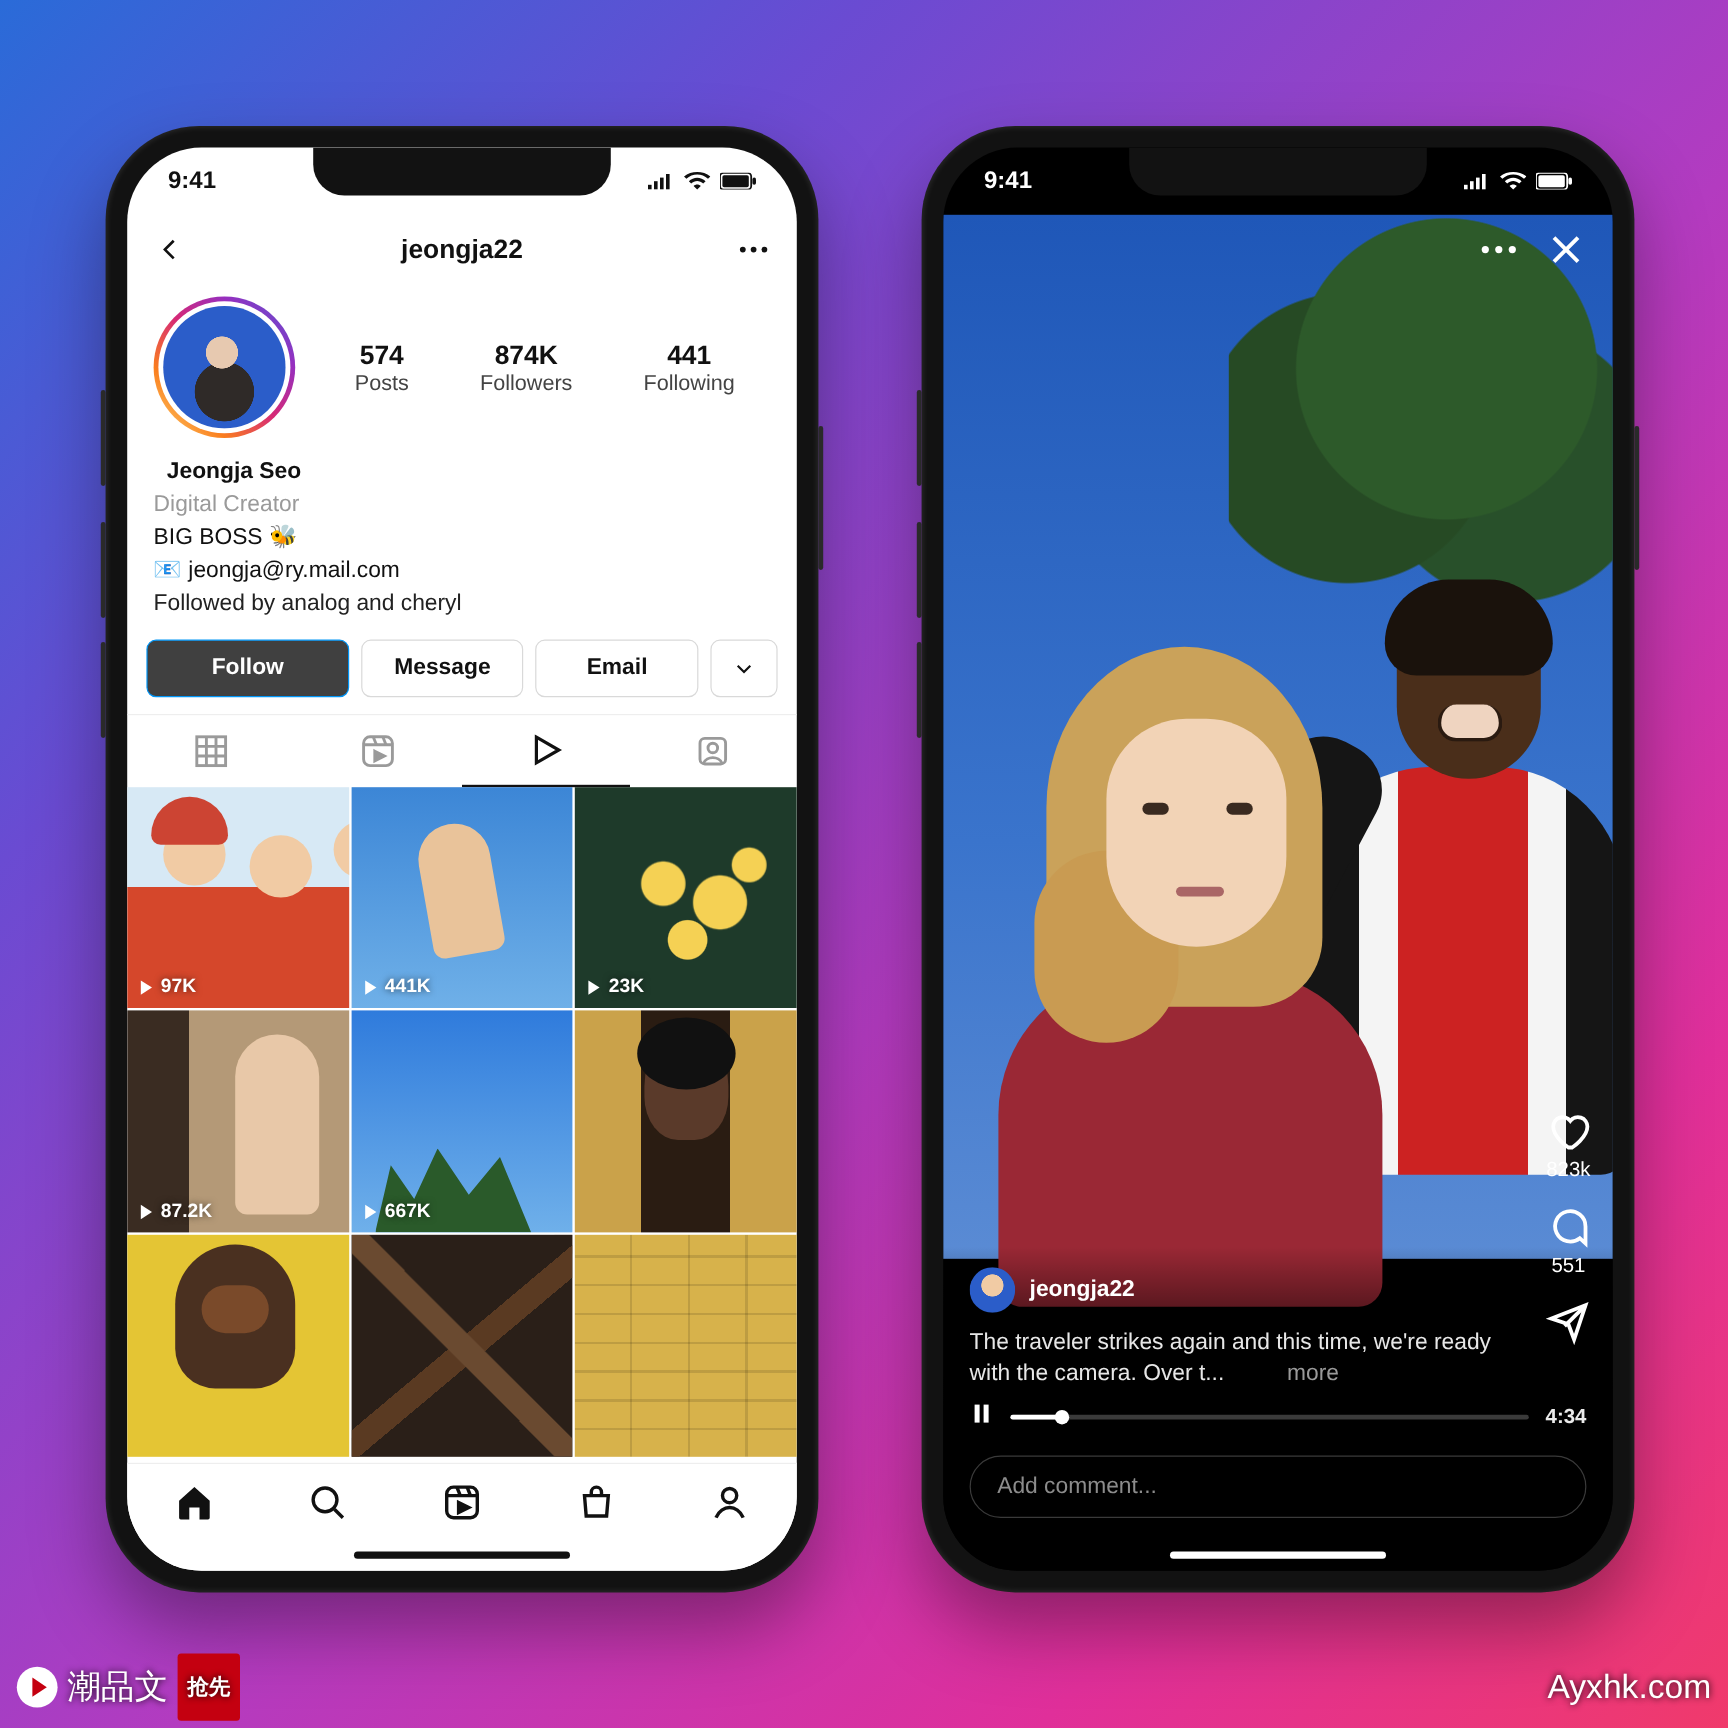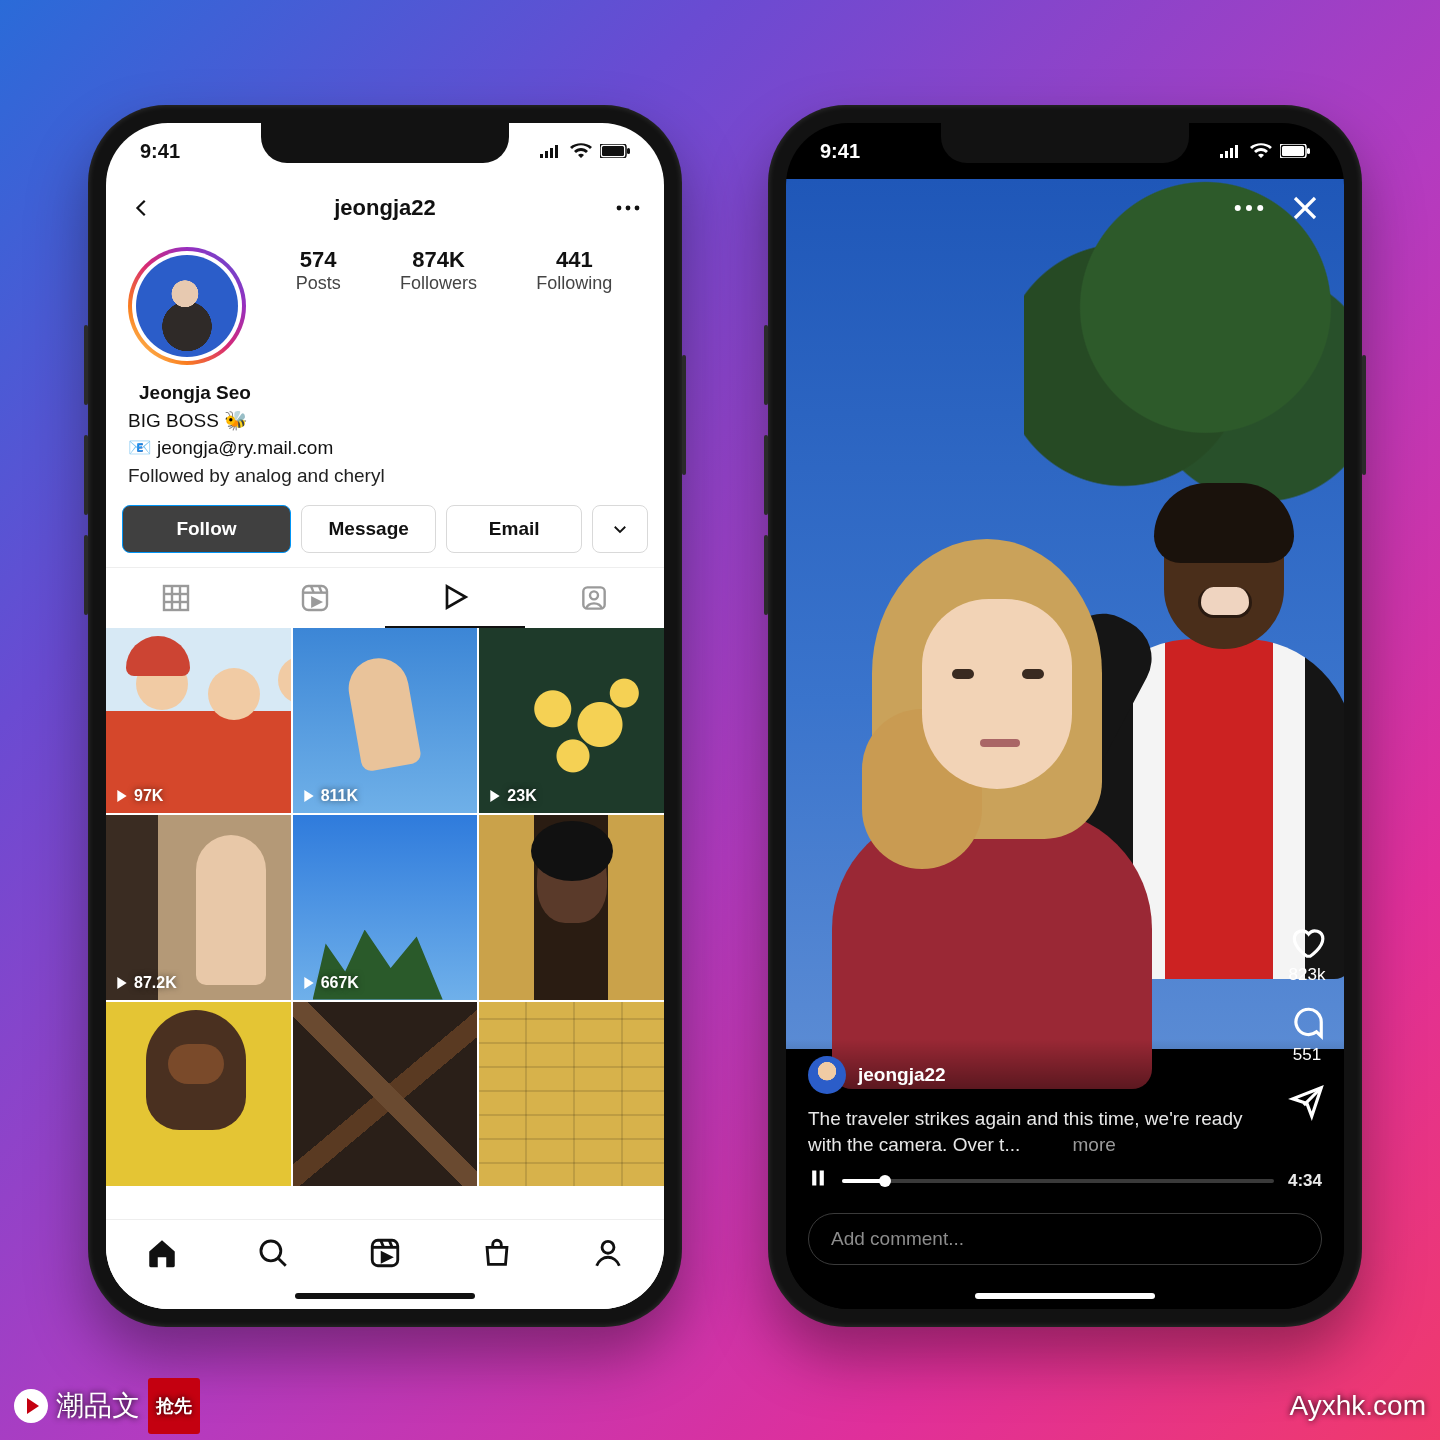--- a/index.html
+++ b/index.html
@@ -46,21 +46,21 @@
     padding: 0 34px; font-size: 20px; font-weight: 600;
   }
   .status-icons { display:flex; gap:8px; align-items:center; }
   .status-icons svg { display:block; }
 
   
   .nav-row { height:58px; display:flex; align-items:center; justify-content:space-between; padding:0 22px; }
   .title { font-size:22px; font-weight:700; }
   .chevron, .dots { width:28px; height:28px; display:flex; align-items:center; justify-content:center; }
 
-  .profile-block { display:flex; align-items:flex-start; gap:20px; padding: 10px 22px 4px; }
+  .profile-block { display:flex; align-items:center; gap:20px; padding: 10px 22px 4px; }
   .avatar-ring {
     width:118px; height:118px; border-radius:50%; padding:4px;
     background: linear-gradient(45deg,#feda75,#fa7e1e,#d62976,#962fbf,#4f5bd5);
   }
   .avatar-ring .inner { width:100%; height:100%; border-radius:50%; background:#fff; padding:4px; }
   .avatar-ring .inner div { width:100%; height:100%; border-radius:50%; background:#2b5dc9 center/cover;
      background-image: radial-gradient(circle at 48% 38%, #e7c9b0 0 16%, transparent 16.5%),
                        radial-gradient(circle at 50% 70%, #2f2a28 0 28%, transparent 28.5%),
                        linear-gradient(#2b5dc9,#2b5dc9); }
 
@@ -250,20 +250,21 @@
             </div>
           <div>
               <div class="stat-num">441</div>
               <div class="stat-lbl">Following</div>
             </div>
         </div>
       </div>
 
       <div class="bio">
         <div class="name">Jeongja Seo</div>
+        <div class="cat">Digital Creator</div>
         <div>BIG BOSS 🐝</div>
         <div>📧 <span>jeongja@ry.mail.com</span></div>
         <div class="followed">Followed by analog and cheryl</div>
       </div>
 
       <div class="cta-row">
         <div class="cta follow">Follow</div>
         <div class="cta">Message</div>
         <div class="cta">Email</div>
         <div class="cta caret">
@@ -314,21 +315,21 @@
                 <polygon points="5 3 19 12 5 21"></polygon>
               </svg>
               <span>97K</span>
             </span>
           </div>
         <div class="thumb t1">
             <span class="views">
               <svg viewBox="0 0 24 24" fill="#fff">
                 <polygon points="5 3 19 12 5 21"></polygon>
               </svg>
-              <span>811K</span>
+              <span>441K</span>
             </span>
           </div>
         <div class="thumb t2">
             <span class="views">
               <svg viewBox="0 0 24 24" fill="#fff">
                 <polygon points="5 3 19 12 5 21"></polygon>
               </svg>
               <span>23K</span>
             </span>
           </div>

